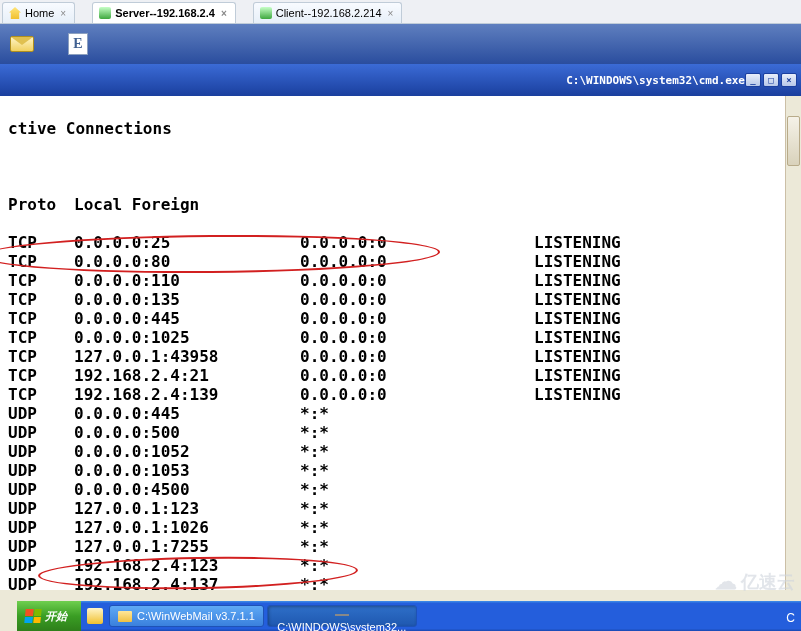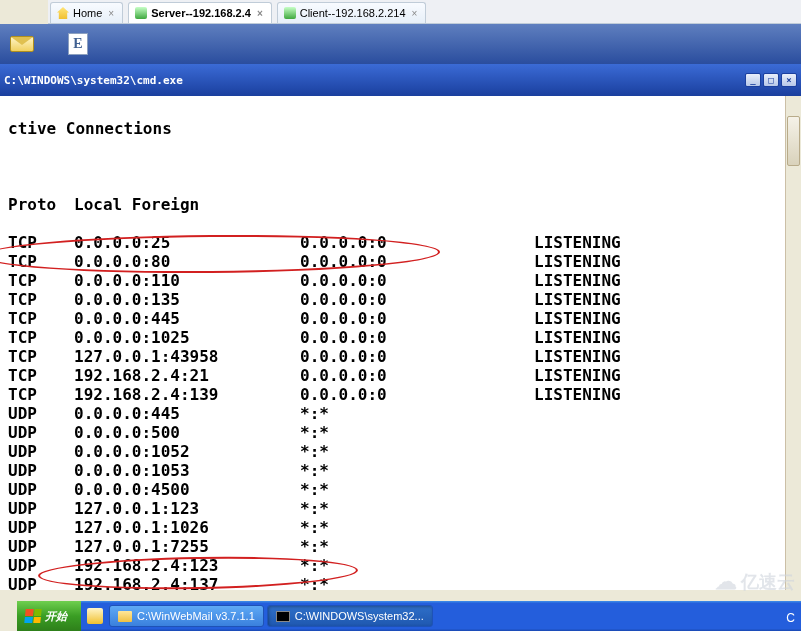--- a/index.html
+++ b/index.html
@@ -11,22 +11,21 @@
   height: 631px;
   overflow: hidden;
   position: relative;
 }
 .tab-bar {
   display: flex;
   background: #eef0f4;
   border-bottom: 1px solid #c0ccd8;
   height: 24px;
   padding: 2px 2px 0 2px;
-  gap: 5px;
-  margin-left: 48px;
+  gap: 17px;
 }
 .tab {
   display: flex;
   align-items: center;
   padding: 2px 6px;
   border: 1px solid #c0ccd8;
   border-bottom: none;
   border-radius: 3px 3px 0 0;
   background: linear-gradient(#f8fbff, #e7eff8);
   cursor: pointer;
@@ -97,21 +96,21 @@
 .cmd-titlebar {
   background: linear-gradient(#3b6bd6, #1a3f9e);
   color: #fff;
   font-family: "Lucida Console", monospace;
   font-size: 11px;
   font-weight: bold;
   height: 20px;
   display: flex;
   align-items: center;
   padding: 16px 4px;
-  justify-content: space-between;
+  justify-content: flex-end;
 }
 .cmd-titlebar-btns { display:flex; gap:2px; }
 .title-btn {
   width: 16px; height: 14px;
   background: linear-gradient(#e8eefa,#b7c8e8);
   border: 1px solid #1a3f9e;
   border-radius: 2px;
   font-size: 9px;
   line-height: 12px;
   text-align: center;
@@ -198,21 +197,21 @@
   background: linear-gradient(#5ea9f5,#3a80dd);
   border: 1px solid #1e52b7;
   border-radius: 3px;
   height: 22px;
   padding: 8px 8px;
   margin-right: 3px;
   color: #fff;
   min-width: 150px;
   cursor: pointer;
 }
-.task-btn.active { background: linear-gradient(#2e6fc8,#1f58b0); box-shadow: inset 1px 1px 3px rgba(0,0,0,0.3); }
+.task-btn.active { background: linear-gradient(#2e6fc8,#1f58b0); box-shadow: inset 1px 1px 3px rgba(0,0,0,0.3); flex-direction: column; }
 .folder-ic{ width:14px; height:11px; background: linear-gradient(#ffe79a,#f0c042); border-radius:1px; }
 .cmd-ic{ width:14px; height:11px; background:#000; border:1px solid #888; }
 .watermark {
   position:absolute; right:6px; bottom:36px;
   font-size: 18px; color:#cfd5dd; font-weight:bold;
   display:flex; align-items:center; gap:4px;
   opacity: 0.6;
 }
 .watermark .cloud { font-size:22px; }
 .tb-right { position:absolute; right:6px; bottom:6px; color:#fff; font-size:12px; }

